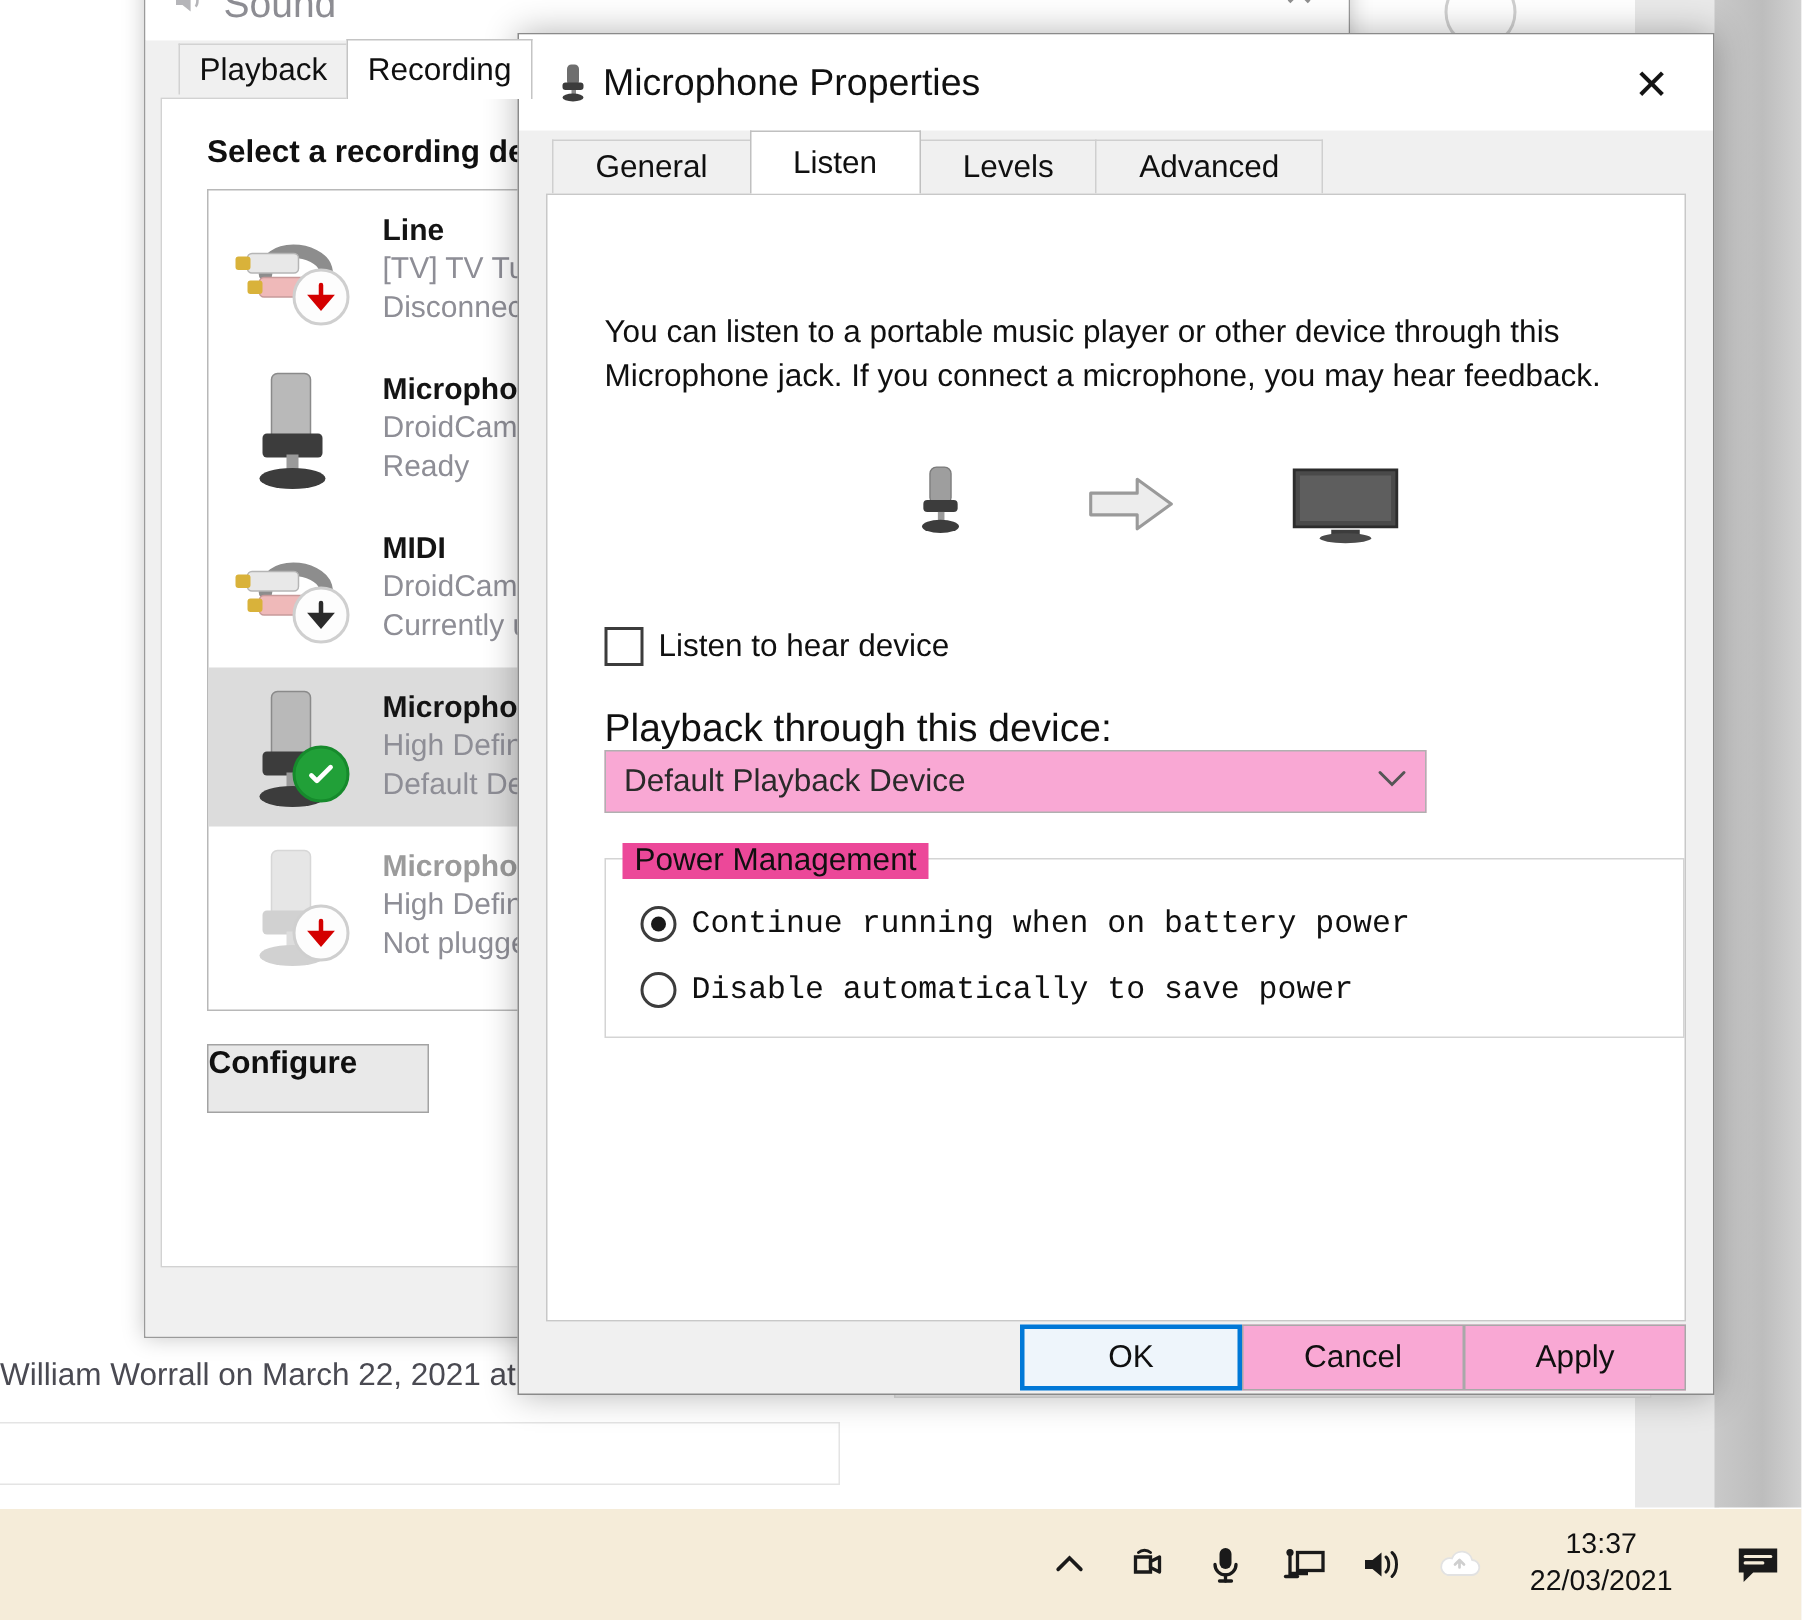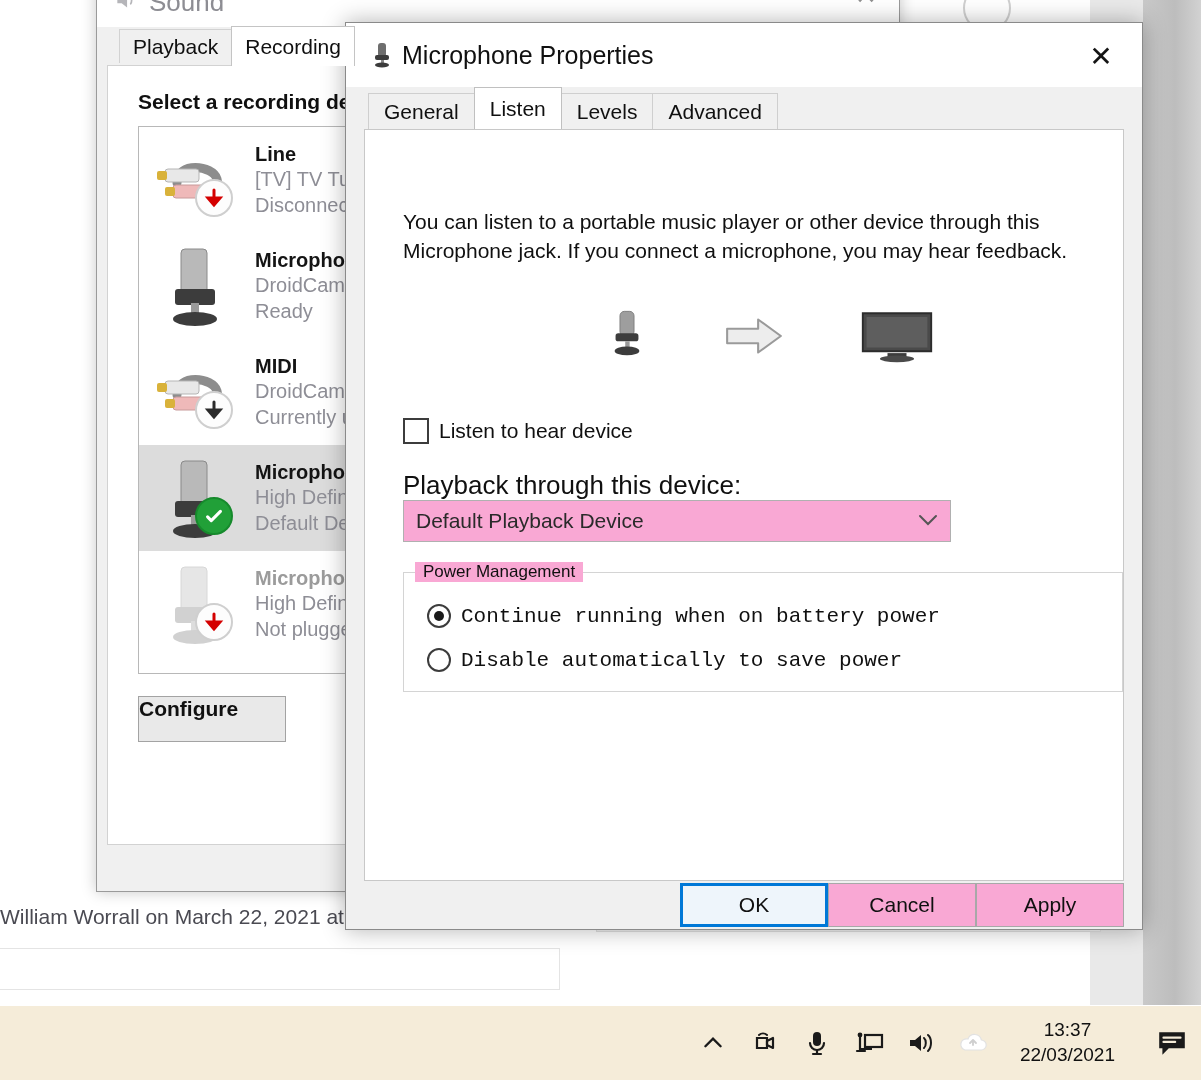--- a/index.html
+++ b/index.html
@@ -265,21 +265,21 @@
   }
   .props-tabstrip {
     position: absolute;
     left: 22px; top: 64px;
     height: 42px;
     display: flex;
     align-items: flex-end;
   }
   .props-tab {
     height: 36px;
-    padding: 0 15px;
+    padding: 0 28px;
     font-size: 21px;
     color: #101010;
     background: #f0f0f0;
     border: 1px solid #cfcfcf;
     border-bottom: none;
     display: flex; align-items: center;
     box-sizing: border-box;
     margin-right: -1px;
     cursor: default;
   }
@@ -363,23 +363,23 @@
   .groupbox {
     position: absolute;
     left: 38px; top: 442px;
     width: 720px; height: 120px;
     border: 1px solid #d4d4d4;
     box-sizing: border-box;
   }
   .group-legend {
     position: absolute;
     left: 50px; top: 432px;
-    background: #f9a8d4;
+    background: #ec4899;
     padding: 0 8px;
-    font-size: 17px;
+    font-size: 21px;
     color: #101010;
   }
   .radio-row {
     position: absolute;
     left: 62px;
     display: flex;
     align-items: center;
   }
   .radio {
     width: 24px; height: 24px;

